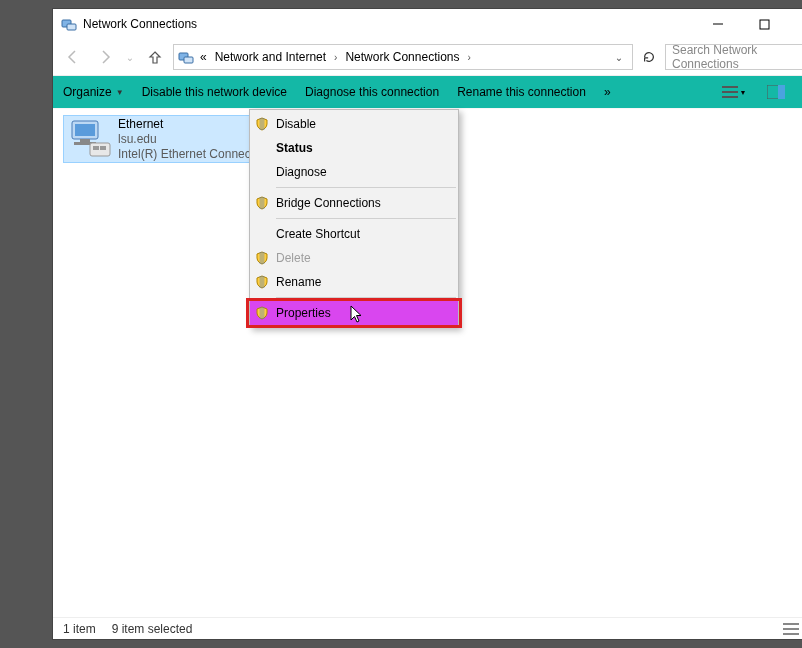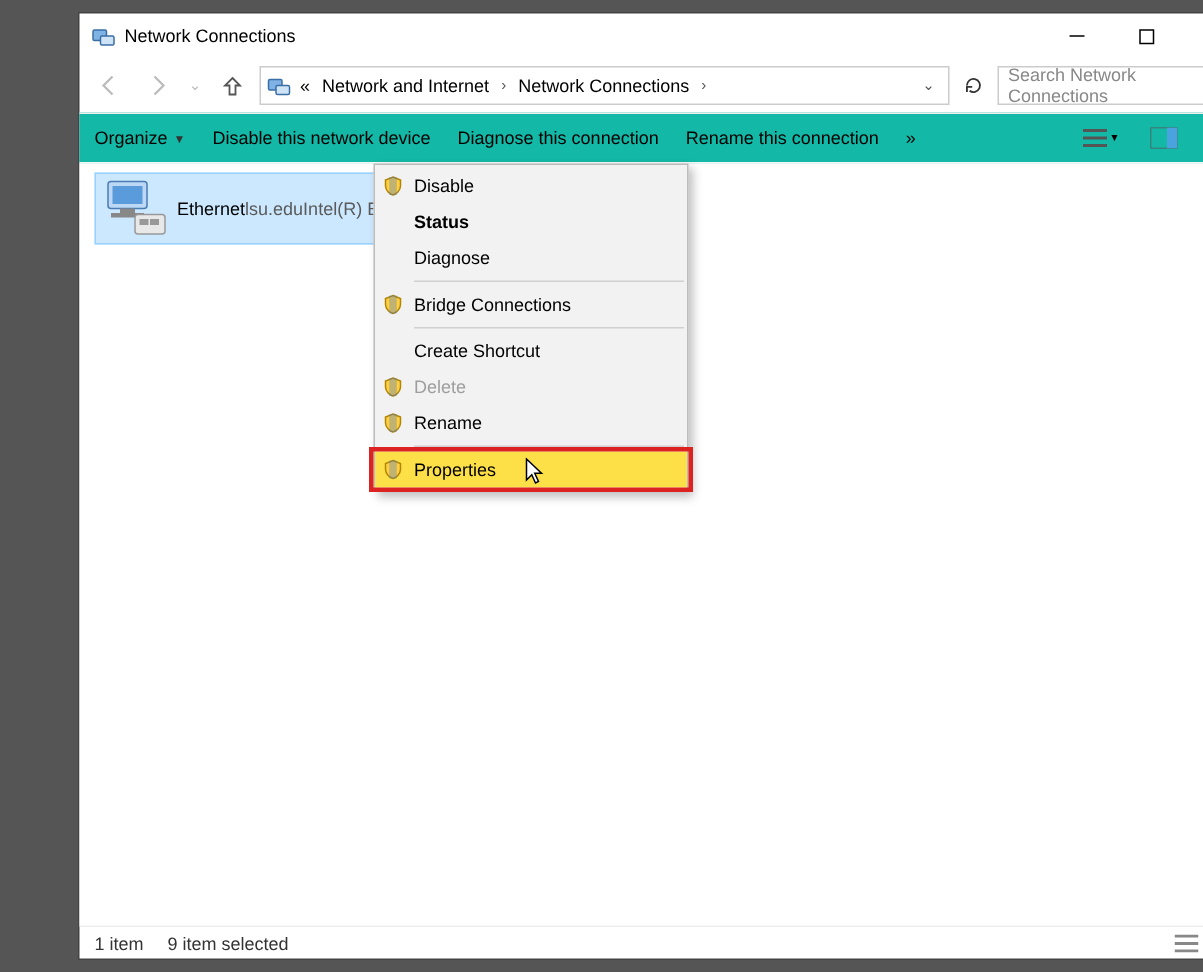--- a/index.html
+++ b/index.html
@@ -30,30 +30,30 @@
   .tb-item .caret { font-size:8px; color:#333; }
   .tb-spacer { flex:1; }
   .tb-more { font-size:10px; letter-spacing:1px; }
   .tb-view { width:26px; display:flex; align-items:center; justify-content:center; gap:2px;}
   .tb-pane { width:22px; display:flex; align-items:center; justify-content:center;}
   .help { width:18px; height:18px; border-radius:50%; background:#0078d7; color:#fff; display:flex; align-items:center; justify-content:center; font-weight:bold; font-size:12px;}
   
   .content { position:absolute; top:100px; left:0; right:0; bottom:22px; background:#fff; }
   .item { position:absolute; left:10px; top:6px; width:248px; height:48px; background:#cce8ff; border:1px solid #99d1ff; display:flex; align-items:center; padding:2px 4px; gap:6px;}
   .item-icon { width:44px; height:40px; display:flex; align-items:center; justify-content:center; }
-  .item-text { display:flex; flex-direction:row; line-height:1.25; overflow:hidden; white-space:nowrap;}
+  .item-text { display:flex; flex-direction:column; line-height:1.25; overflow:hidden; white-space:nowrap;}
   .item-text .l2, .item-text .l3 { color:#5a5a5a; }
   
   .ctxmenu { position:absolute; left:196px; top:0px; width:210px; background:#f2f2f2; border:1px solid #bcbcbc; box-shadow:3px 3px 6px rgba(0,0,0,.25); padding:2px 0;}
   .ctx-item { height:24px; display:flex; align-items:center; padding-left:26px; position:relative;}
   .ctx-item.bold { font-weight:bold; }
   .ctx-item.disabled { color:#9e9e9e; }
   .ctx-sep { height:1px; background:#d0d0d0; margin:3px 2px 3px 26px; }
   .shield { position:absolute; left:4px; width:16px; height:16px; display:flex; align-items:center; justify-content:center;}
-  .ctx-item.hl { background:#fde047;align-items:center; }
+  .ctx-item.hl { background:#d946ef;align-items:center; }
   .highlight-box { position:absolute; left:-4px; right:-4px; top:-3px; bottom:-3px; border:3px solid #d22; pointer-events:none;}
   .cursor { position:absolute; left:100px; top:4px; width:16px; height:20px; pointer-events:none;}
   
   .statusbar { position:absolute; bottom:0; left:0; right:0; height:22px; border-top:1px solid #eee; display:flex; align-items:center; padding:0 10px; gap:16px; color:#333;}
   .status-right { margin-left:auto; display:flex; gap:2px;}
   .sticon { width:20px; height:16px; display:flex; align-items:center; justify-content:center; color:#888;}
   .sticon.active { color:#0078d7; }
   svg { display:block; }
 </style>
 </head>

